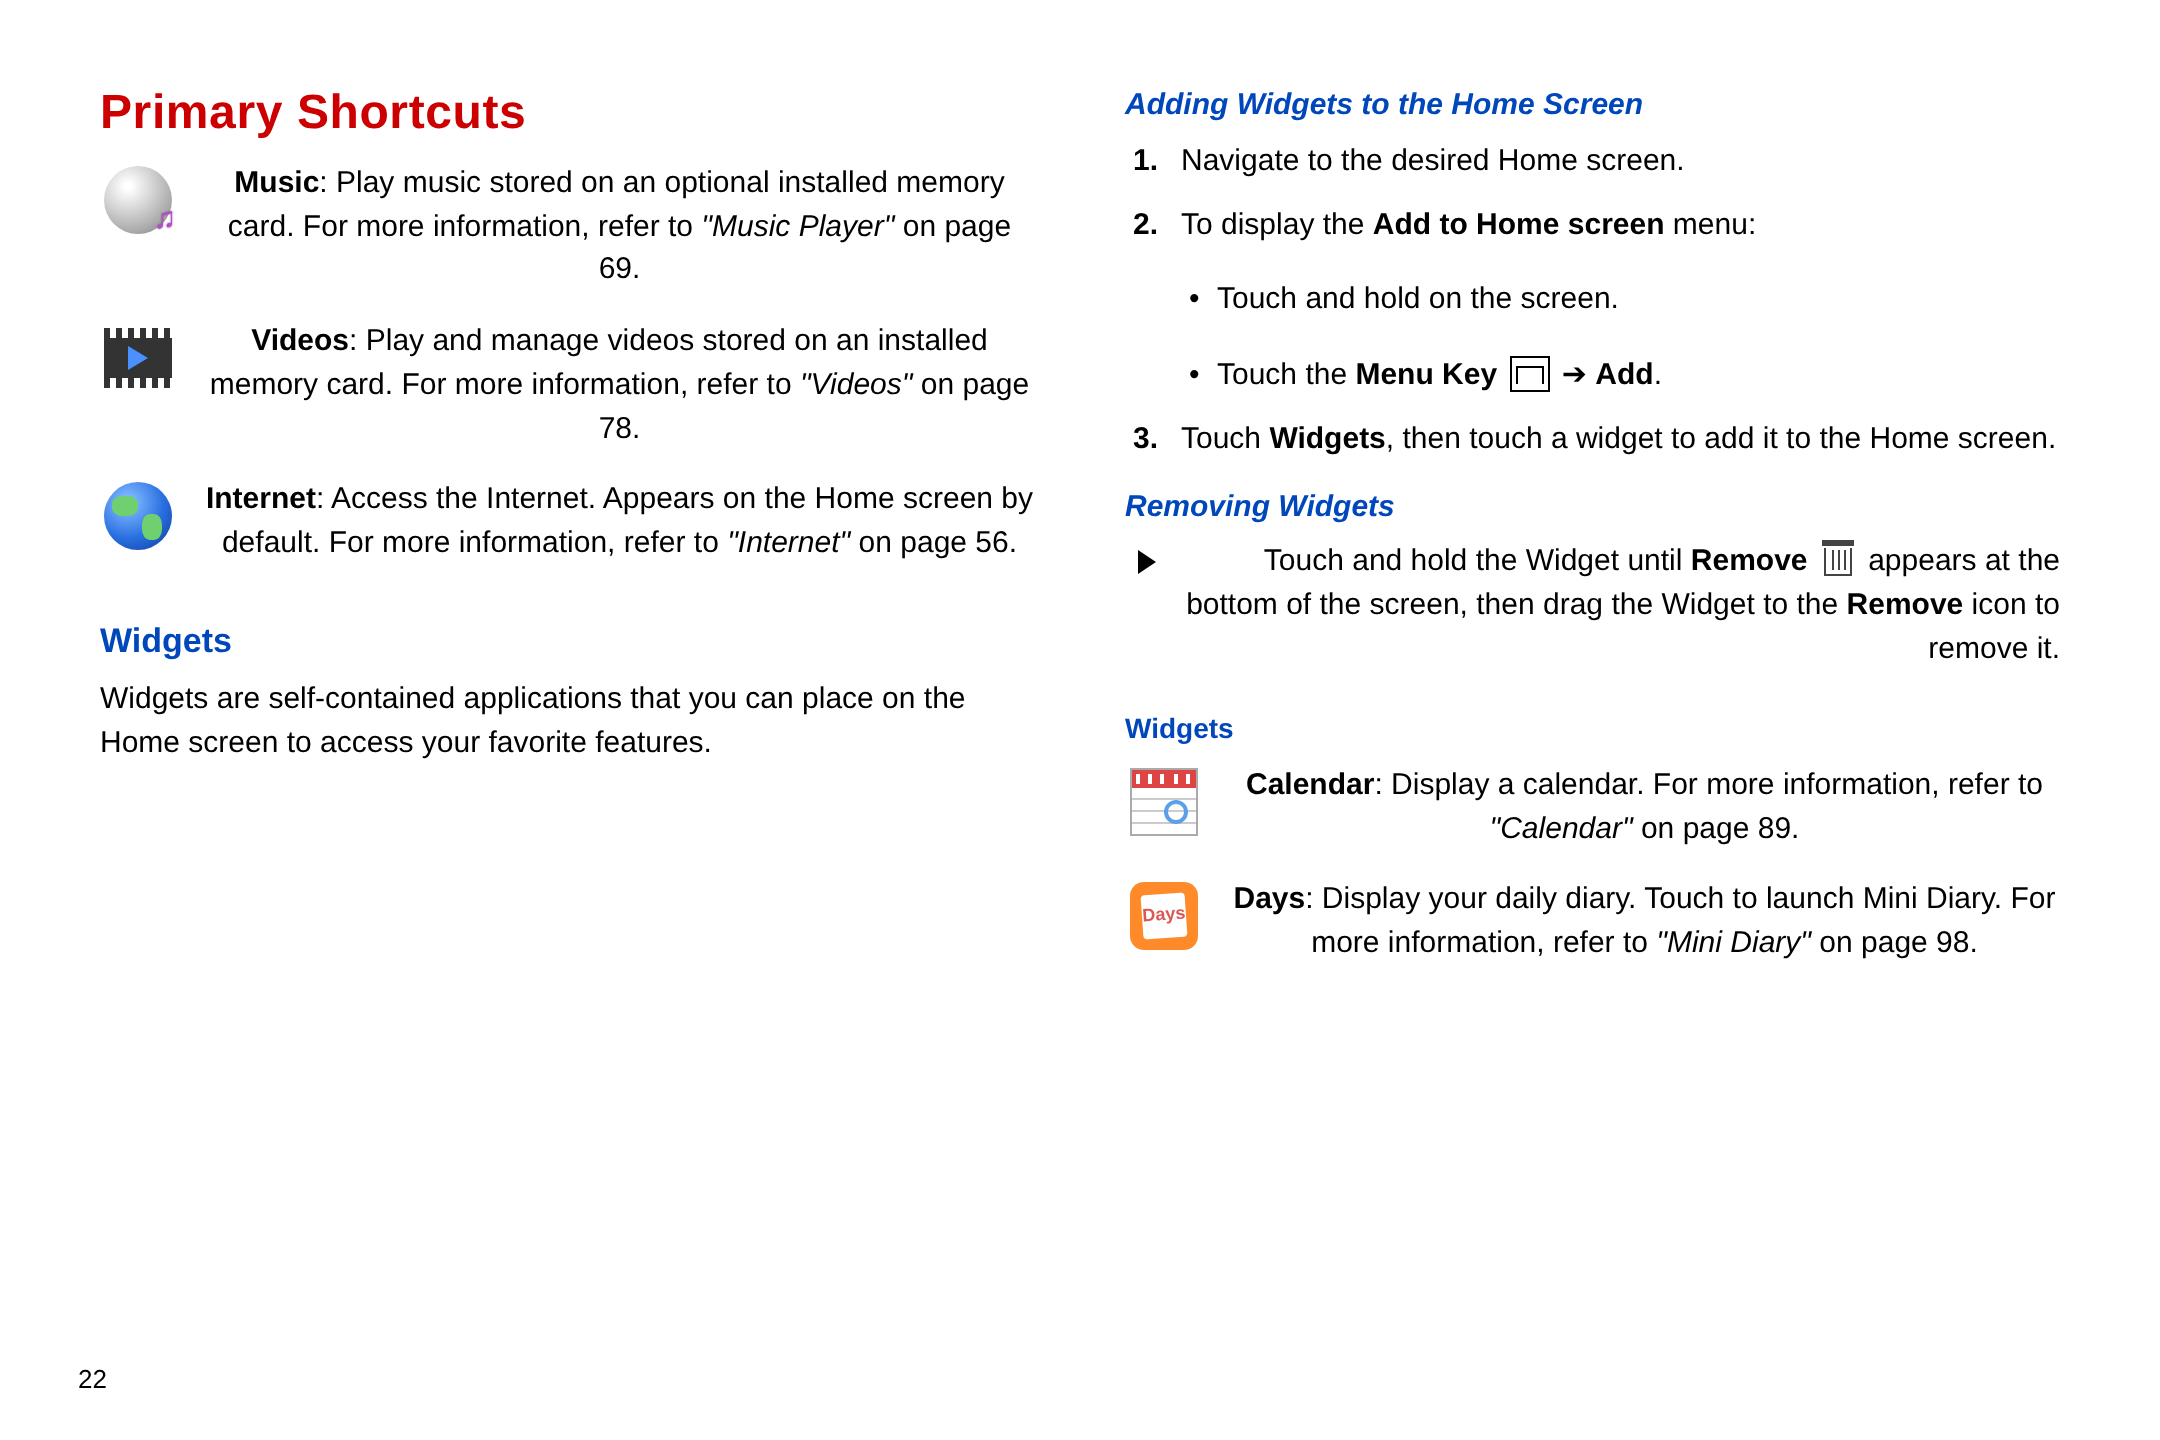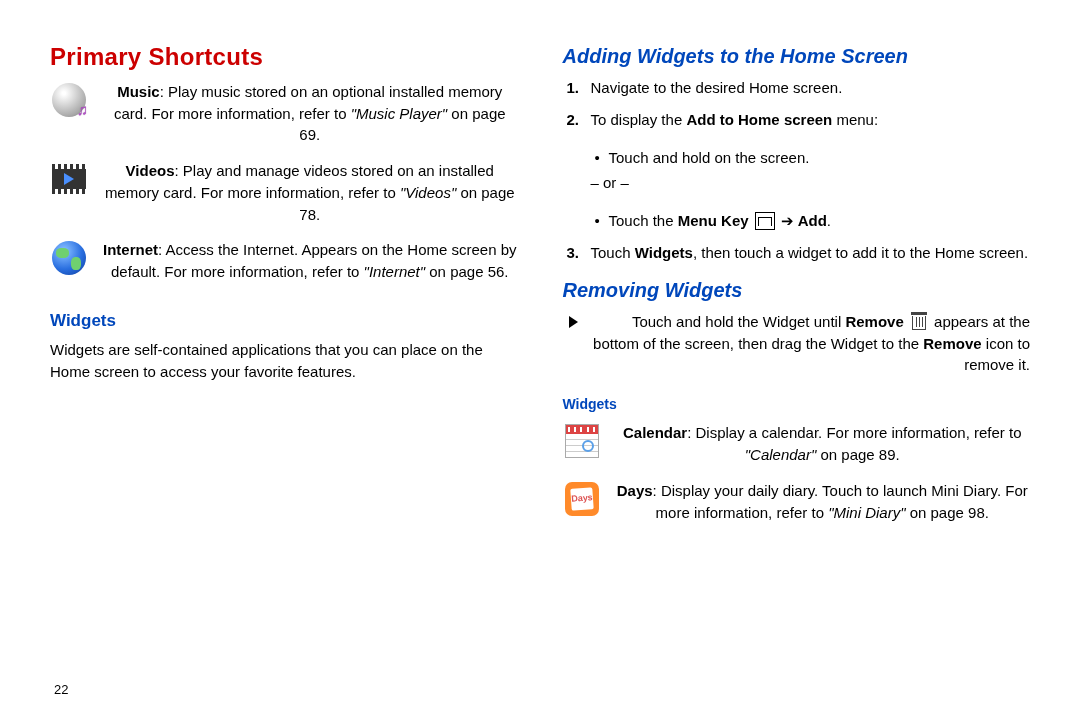--- a/index.html
+++ b/index.html
@@ -11,21 +11,21 @@
       width: 1080px;
       height: 720px;
       padding: 40px 50px 20px 50px;
       display: flex;
       gap: 45px;
       background: #fff;
     }
     .col { flex: 1; display: flex; flex-direction: column; }
     .h1 { color: #cc0000; font-weight: 900; font-size: 24px; margin-bottom: 6px; font-family: Arial, sans-serif; letter-spacing: 0.3px; }
     .h2 { color: #0047bb; font-weight: 900; font-size: 17px; margin-bottom: 6px; margin-top: 12px; }
-    .h3 { color: #0047bb; font-weight: 900; font-style: italic; font-size: 20px; margin-bottom: 6px; margin-top: 2px; }
+    .h3 { color: #0047bb; font-weight: 900; font-style: italic; font-size: 15px; margin-bottom: 6px; margin-top: 2px; }
     .h4 { color: #0047bb; font-weight: 900; font-size: 14px; margin-top: 8px; margin-bottom: 8px; }
     p { margin-bottom: 10px; }
     .intro { margin-bottom: 18px; }
     .icon-row { display: flex; gap: 14px; margin-bottom: 14px; align-items: flex-start; }
     .icon-row .icon { flex: 0 0 38px; width: 38px; height: 38px; display:flex; align-items:center; justify-content:center; }
     .icon-row .txt { flex: 1; text-align: center; }
     .italic-ref { font-style: italic; }
     .bold { font-weight: bold; }
     ol { list-style: none; padding-left: 28px; counter-reset: step; }
     ol > li { counter-increment: step; position: relative; margin-bottom: 10px; }
@@ -36,21 +36,21 @@
     .or { margin: 4px 0 4px 0; }
     ul.tri { list-style: none; padding-left: 28px; }
     ul.tri > li { position: relative; margin-bottom: 10px; text-align: right; }
     ul.tri > li::before { content: ""; position: absolute; left:-22px; top:5px; width:0; height:0; border-top:6px solid transparent; border-bottom:6px solid transparent; border-left:9px solid #000; }
     .key-icon { display:inline-flex; width:20px; height:18px; border:1.5px solid #000; vertical-align:middle; margin:0 2px; align-items:center; justify-content:center; position:relative; top:-1px; }
     .key-icon::before { content:""; width:12px; height:8px; border:1.5px solid #000; border-bottom:none; }
     .trash-icon { display:inline-flex; width:18px; height:20px; vertical-align:middle; margin:0 2px; position:relative; top:-1px; flex-direction:column; align-items:center; }
     .trash-icon .lid { width:16px; height:3px; background:#444; margin-bottom:1px; }
     .trash-icon .body { width:14px; height:14px; background:#fff; border:1.5px solid #444; border-top:none; position:relative; }
     .trash-icon .body::before { content:""; position:absolute; left:3px; top:1px; width:1.5px; height:10px; background:#444; box-shadow: 3px 0 #444, 6px 0 #444; }
-    .page-num { position:absolute; bottom:20px; left:54px; font-size:13px; }
+    .page-num { position:absolute; bottom:20px; left:39px; font-size:13px; }
     
     .ic-music { background: radial-gradient(circle at 35% 30%, #fff 5%, #d8d8d8 35%, #aaa 70%, #777 100%); border-radius:50%; width:34px; height:34px; position:relative; }
     .ic-music::after{ content:"♫"; position:absolute; right:-2px; bottom:-4px; color:#b54fc9; font-size:15px; text-shadow:0 0 1px #6a2a7d;}
     .ic-video { width:34px; height:30px; background:#333; display:flex; align-items:center; justify-content:center; position:relative; }
     .ic-video::before,.ic-video::after{content:""; position:absolute; left:0; width:100%; height:5px; background:repeating-linear-gradient(90deg,#333 0 3px,#fff 3px 6px);}
     .ic-video::before{top:0;} .ic-video::after{bottom:0;}
     .ic-video .play{ width:0;height:0;border-top:6px solid transparent;border-bottom:6px solid transparent;border-left:10px solid #4a90ff; }
     .ic-globe { width:34px; height:34px; border-radius:50%; background: radial-gradient(circle at 35% 30%, #7fb8ff 8%, #2a6fe0 55%, #0b3a9a 100%); position:relative;}
     .ic-globe::before,.ic-globe::after{content:"";position:absolute;background:#6fd06f;border-radius:40%;}
     .ic-globe::before{width:13px;height:10px;left:4px;top:7px;}
@@ -111,21 +111,20 @@
 
 <div class="col">
   <div class="h3">Adding Widgets to the Home Screen</div>
   <ol>
     <li>Navigate to the desired Home screen.</li>
     <li>
       <span>To display the </span><span class="bold">Add to Home screen</span><span> menu:</span>
       <ul class="bullets">
         <li>Touch and hold on the screen.</li>
       </ul>
-      <div class="or">– or –</div>
       <ul class="bullets">
         <li>
           <span>Touch the </span><span class="bold">Menu Key</span>
           <span class="key-icon"></span>
           <span> ➔ </span><span class="bold">Add</span><span>.</span>
         </li>
       </ul>
     </li>
     <li>
       <span>Touch </span><span class="bold">Widgets</span><span>, then touch a widget to add it to the Home screen.</span>

